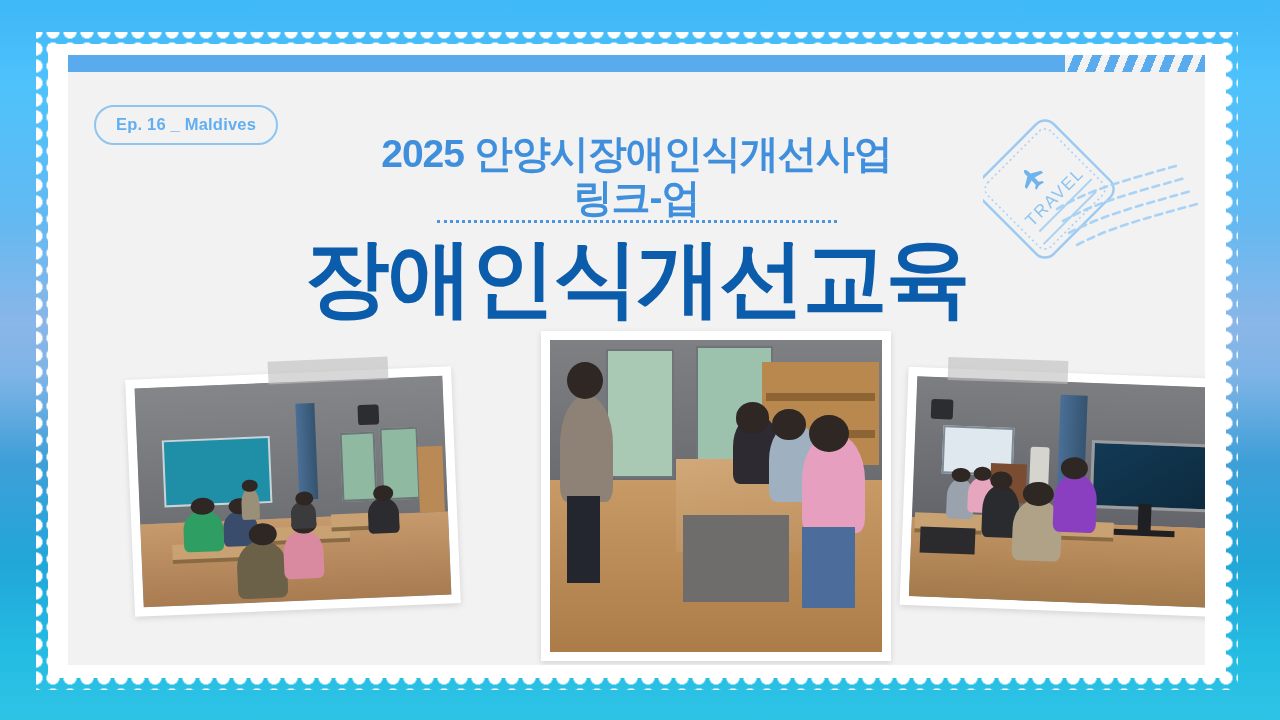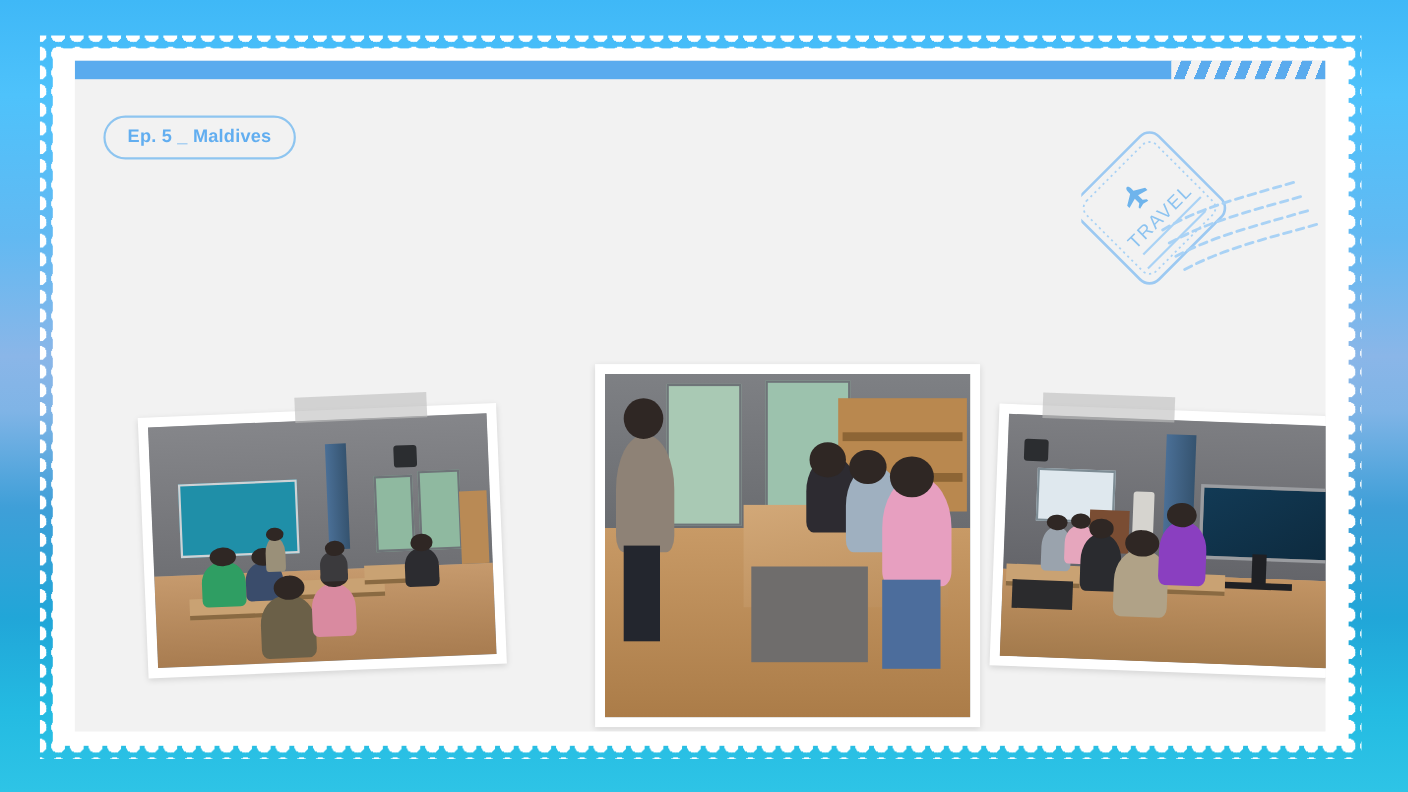--- a/index.html
+++ b/index.html
@@ -237,21 +237,21 @@
 
   <div id="stamp-card"></div>
 
   <div id="stamp-inner">
 
     <div id="top-bar">
       <div class="bar-solid"></div>
       <div class="bar-stripes"></div>
     </div>
 
-    <div id="episode-badge">Ep. 5 _ Maldives</div>
+    <div id="episode-badge">Ep. 16 _ Maldives</div>
 
     <div id="postmark">
       <svg width="220" height="145" viewBox="0 0 220 145" xmlns="http://www.w3.org/2000/svg">
         <g transform="translate(62,72) rotate(-45)">
           <rect x="-52" y="-52" width="104" height="104" rx="12" ry="12" fill="none" stroke="#9cc9f2" stroke-width="2.4"></rect>
           <rect x="-45" y="-45" width="90" height="90" rx="9" ry="9" fill="none" stroke="#a9d2f5" stroke-width="1.6" stroke-dasharray="2 3.2"></rect>
           <g transform="translate(-14,-30) scale(1.05)">
             <path d="M12 2 C13.1 2 14 3.6 14 5.6 L14 8.2 L23 13.6 L23 16.4 L14 13.9
                      L14 19.4 L17 21.6 L17 23.4 L12 22.2 L7 23.4 L7 21.6 L10 19.4
                      L10 13.9 L1 16.4 L1 13.6 L10 8.2 L10 5.6 C10 3.6 10.9 2 12 2 Z" fill="#6fb4ec"></path>
@@ -262,20 +262,28 @@
         </g>
         <g fill="none" stroke="#a9d2f5" stroke-width="2.6" stroke-linecap="round">
           <path d="M74 92 C108 72 140 64 196 48" stroke-dasharray="7 5"></path>
           <path d="M80 104 C114 85 146 77 202 61" stroke-dasharray="7 5"></path>
           <path d="M86 116 C120 98 152 90 208 74" stroke-dasharray="7 5"></path>
           <path d="M94 128 C128 110 160 102 214 87" stroke-dasharray="7 5"></path>
         </g>
       </svg>
     </div>
 
+    <div id="heading">
+      <div class="subtitle">2025 안양시장애인식개선사업</div>
+      <div id="subtitle-line2-wrap">
+        <span class="subtitle" id="subtitle-line2">링크-업</span>
+        <span id="dotted-rule"></span>
+      </div>
+      <div id="main-title">장애인식개선교육</div>
+    </div>
 
     <div id="photos">
 
       <div class="tape" id="tape-left"></div>
       <div class="tape" id="tape-right"></div>
 
       <div class="photo-frame" id="photo-left">
         <div class="photo-img" aria-label="강의실에서 참가자들이 스크린을 보며 교육에 참여하는 모습">
           <div class="scene">
             <div class="sc-wall"></div>

